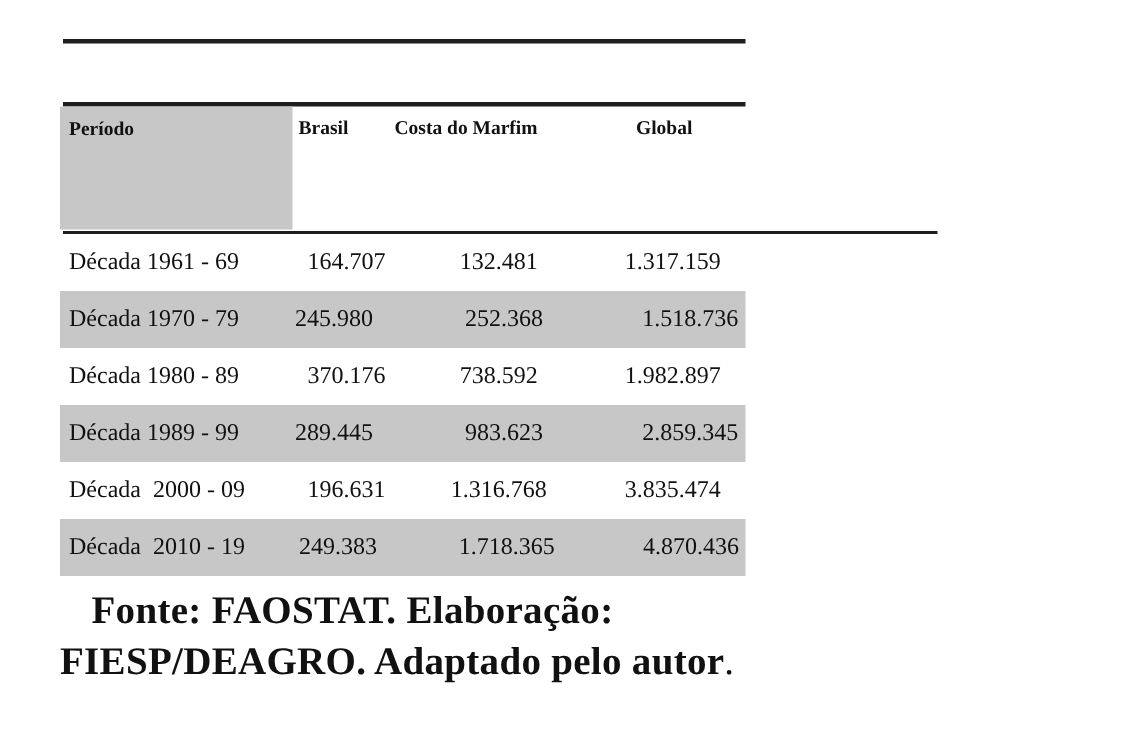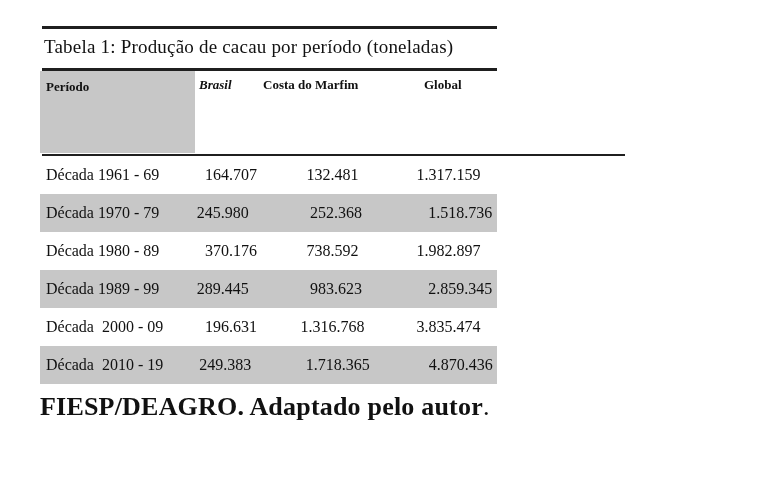--- a/index.html
+++ b/index.html
@@ -18,21 +18,21 @@
   .caption {
     position:absolute; left:44px; top:36px; width:470px;
     font-size:19px; letter-spacing:0.2px;
   }
 
   .hdr-periodo-cell {
     position:absolute; left:40px; top:71px; width:155px; height:82px;
     background:var(--shade); padding:6px 0 0 6px;
   }
   .hdr-label { font-weight:bold; font-size:13px; }
-  .hdr-brasil { position:absolute; left:199px; top:77px;font-style:italic; }
+  .hdr-brasil { position:absolute; left:199px; top:77px; }
   .hdr-costa  { position:absolute; left:263px; top:77px; }
   .hdr-global { position:absolute; left:424px; top:77px; }
 
   .rows { position:absolute; left:40px; top:156px; width:457px; }
   .row { display:flex; height:38px; line-height:38px; font-size:16px; }
   .row.shade { background:var(--shade);gap:36px; }
   .cell { display:block; white-space:pre; }
   .cell.periodo { width:157px; padding-left:6px; }
   .cell.brasil  { width:68px;  text-align:center; }
   .cell.costa   { width:135px; text-align:center; }
@@ -45,21 +45,20 @@
   .footer .line1 { padding-left:21px; }
   .footer .tail { font-weight:normal; }
 </style>
 </head>
 <body>
 
 <div class="page">
 
   <div class="rule rule-top"></div>
 
-  <div class="caption">Tabela 1: Produção de cacau por período (toneladas)</div>
 
   <div class="rule rule-mid"></div>
 
   <div class="hdr-periodo-cell">
     <span class="hdr-label">Período</span>
   </div>
   <span class="hdr-label hdr-brasil">Brasil</span>
   <span class="hdr-label hdr-costa">Costa do Marfim</span>
   <span class="hdr-label hdr-global">Global</span>
 
@@ -98,16 +97,17 @@
     </div>
     <div class="row shade">
       <span class="cell periodo">Década  2010 - 19</span>
       <span class="cell brasil">249.383</span>
       <span class="cell costa">1.718.365</span>
       <span class="cell global">4.870.436</span>
     </div>
   </div>
 
   <div class="footer">
+    <div class="line1">Fonte: FAOSTAT. Elaboração:</div>
     <div class="line2"><span>FIESP/DEAGRO. Adaptado pelo autor</span><span class="tail">.</span></div>
   </div>
 
 </div>
 
 </body></html>

